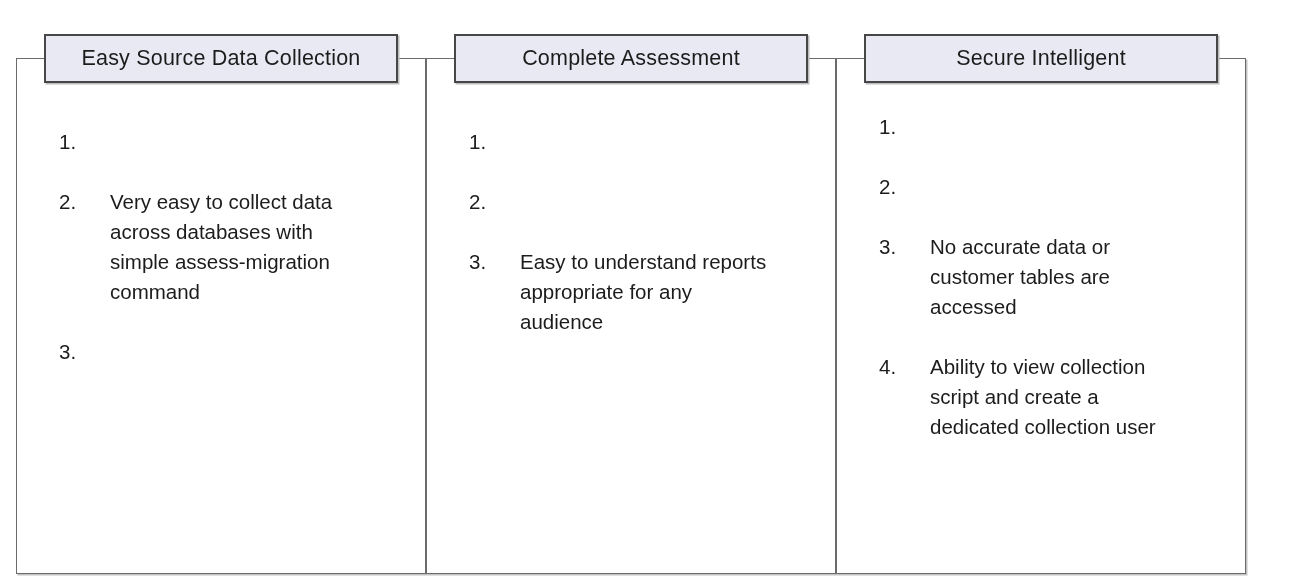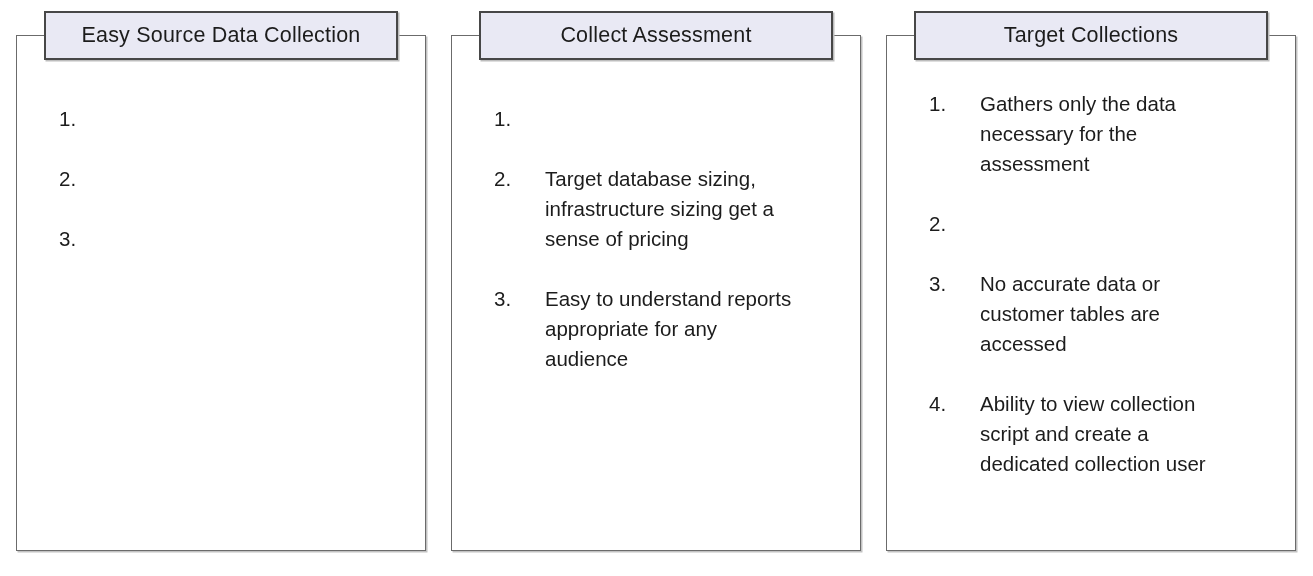--- a/index.html
+++ b/index.html
@@ -15,23 +15,22 @@
     color: #1c1c1c;
   }
   .canvas {
     position: relative;
     width: 1313px;
     height: 576px;
   }
   .panel-row {
     position: absolute;
     left: 16px;
-    top: 35px;
+    top: 58px;
     display: flex;
-    gap: 25px;
   }
   .panel {
     position: relative;
     width: 410px;
     height: 516px;
     box-sizing: border-box;
     border: 1.5px solid #6b6b6b;
     background: #ffffff;
     box-shadow: 1.5px 1.5px 0 #c2c2c2;
   }
@@ -87,64 +86,62 @@
       <div class="panel-title">
         <span>Easy Source Data Collection</span>
       </div>
       <div class="panel-body">
         <ol class="items">
           <li>
             <span class="item-num">1.</span>
           </li>
           <li>
             <span class="item-num">2.</span>
+            <span class="item-text">Very easy to collect data
+across databases with
+simple assess-migration
+command</span>
           </li>
           <li>
             <span class="item-num">3.</span>
           </li>
         </ol>
       </div>
     </div>
 
     <div class="panel">
       <div class="panel-title">
-        <span>Collect Assessment</span>
+        <span>Complete Assessment</span>
       </div>
       <div class="panel-body">
         <ol class="items">
           <li>
             <span class="item-num">1.</span>
           </li>
           <li>
             <span class="item-num">2.</span>
-            <span class="item-text">Target database sizing,
-infrastructure sizing get a
-sense of pricing</span>
           </li>
           <li>
             <span class="item-num">3.</span>
             <span class="item-text">Easy to understand reports
 appropriate for any
 audience</span>
           </li>
         </ol>
       </div>
     </div>
 
     <div class="panel">
       <div class="panel-title">
-        <span>Target Collections</span>
+        <span>Secure Intelligent</span>
       </div>
       <div class="panel-body">
         <ol class="items">
           <li>
             <span class="item-num">1.</span>
-            <span class="item-text">Gathers only the data
-necessary for the
-assessment</span>
           </li>
           <li>
             <span class="item-num">2.</span>
           </li>
           <li>
             <span class="item-num">3.</span>
             <span class="item-text">No accurate data or
 customer tables are
 accessed</span>
           </li>

